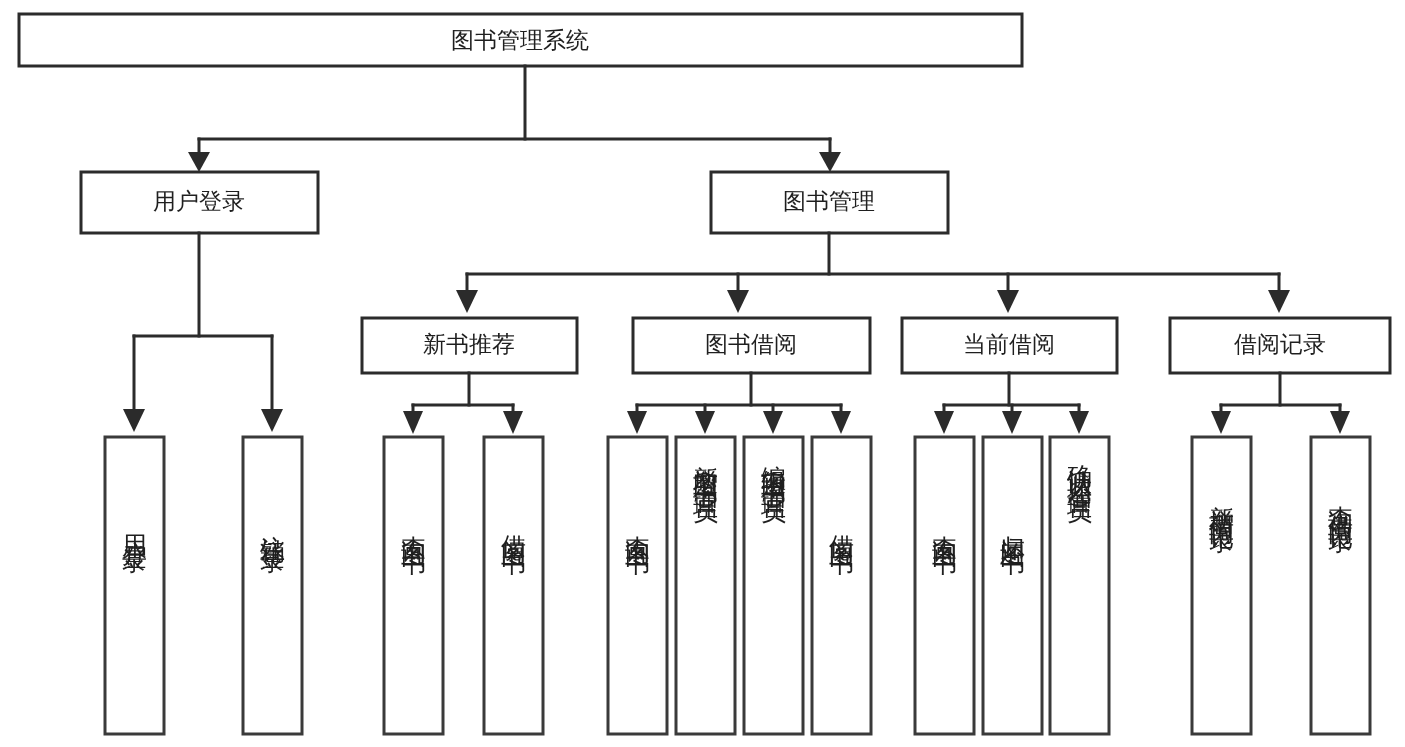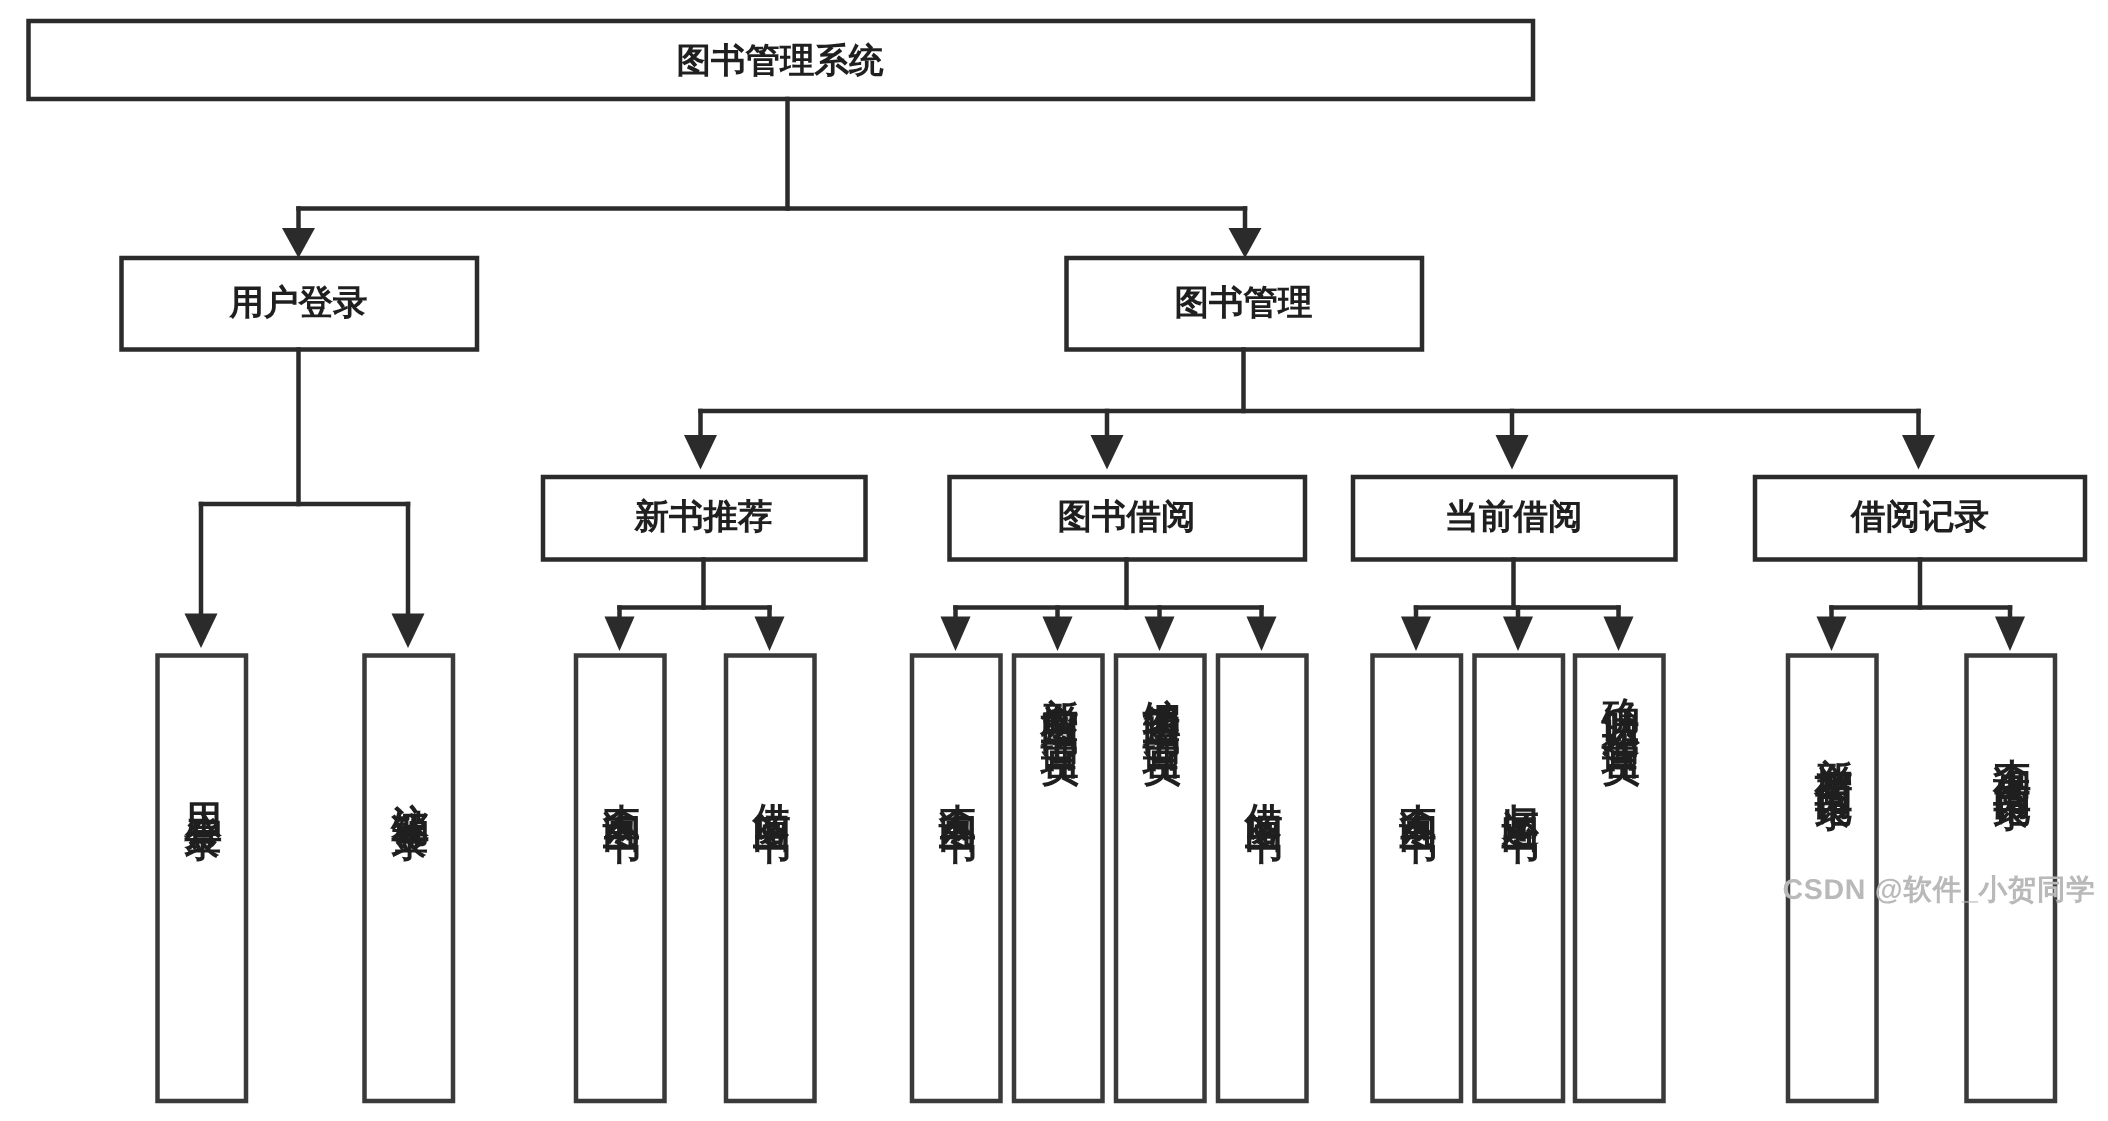--- a/index.html
+++ b/index.html
@@ -11,21 +11,20 @@
     width: 1405px;
     height: 747px;
     font-family: "Liberation Sans", "DejaVu Sans", sans-serif;
     overflow: hidden;
     position: relative;
   }
   #diagram-root {
     position: relative;
     width: 1405px;
     height: 612px;
-    font-weight: bold;
   }
   svg.diagram-canvas {
     position: absolute;
     top: 0;
     left: 0;
     width: 1405px;
     height: 747px;
     display: block;
   }
   .node-rect {
@@ -256,15 +255,14 @@
   </div>
 
   <div class="leaf-label-wrap" style="left:1192px; top:437px; width:59px; height:297px;">
     <span class="leaf-label" style="margin-top:48px;">新增借阅记录</span>
   </div>
 
   <div class="leaf-label-wrap" style="left:1311px; top:437px; width:59px; height:297px;">
     <span class="leaf-label" style="margin-top:48px;">查询借阅记录</span>
   </div>
 
-  <div class="watermark">CSDN @软件_小贺同学</div>
 
 </div>
 
 </body></html>

